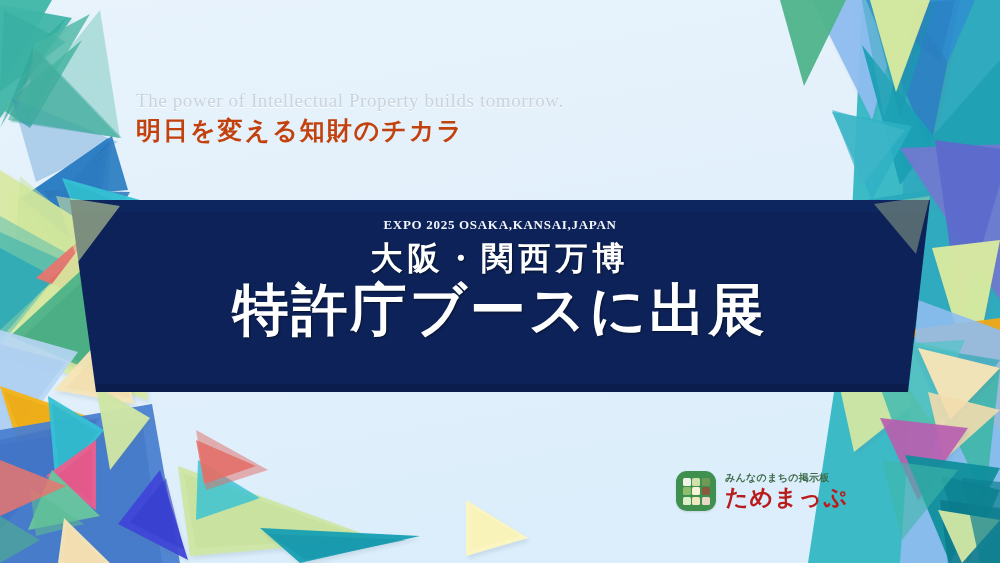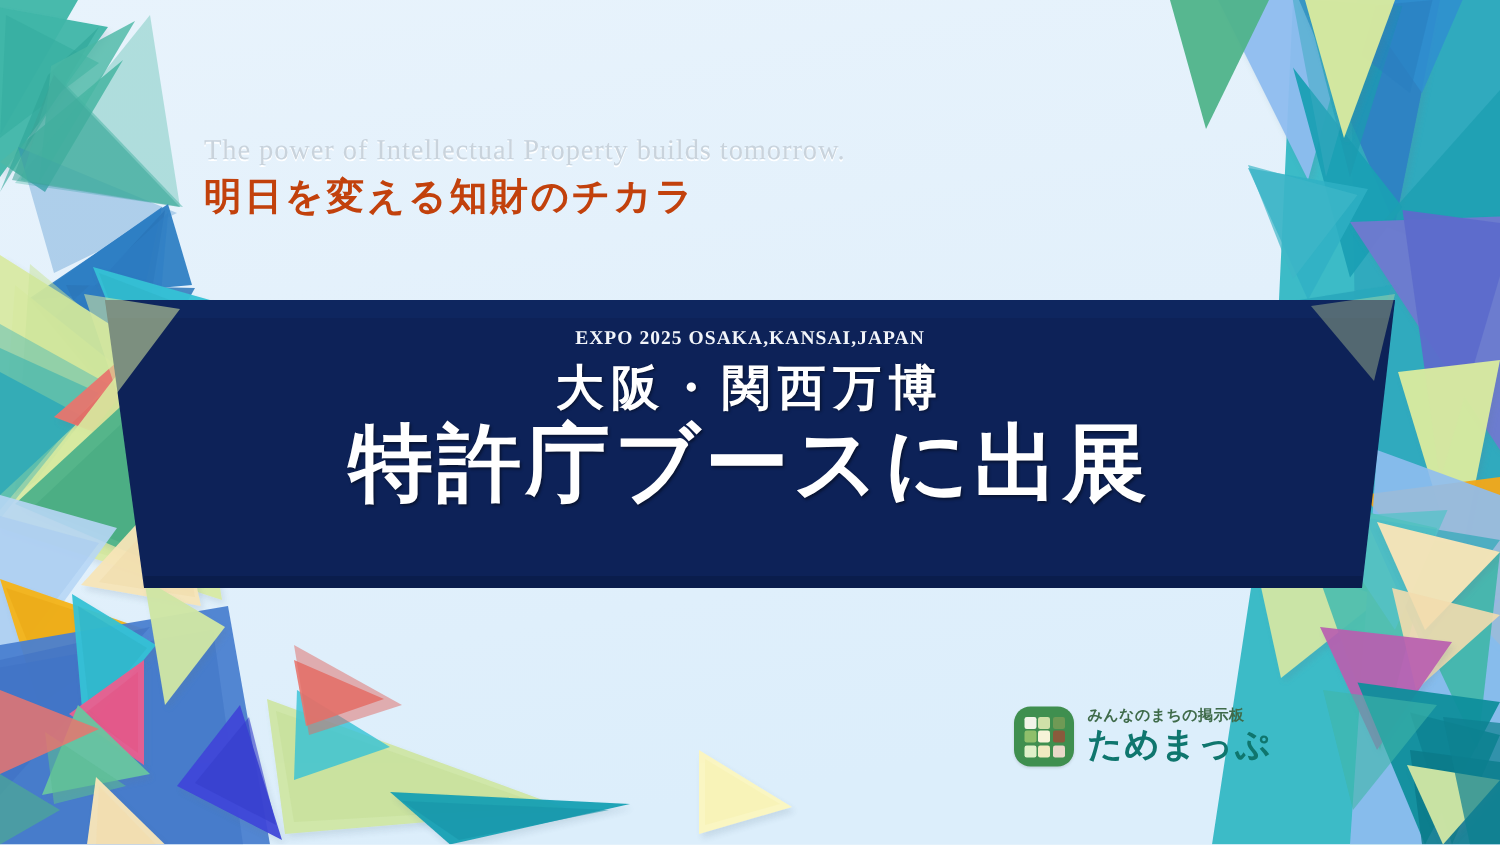--- a/index.html
+++ b/index.html
@@ -105,21 +105,21 @@
     font-weight:700;
     color:#3f6b4a;
     letter-spacing:.3px;
     line-height:1.1;
     white-space:nowrap;
   }
   .logo-name{
     font-family:"DejaVu Sans","Liberation Sans",sans-serif;
     font-size:23px;
     font-weight:700;
-    color:#0f766e;
+    color:#b91c1c;
     letter-spacing:1px;
     line-height:1.15;
     margin-top:1px;
     white-space:nowrap;
   }
 </style>
 </head>
 <body>
 
 <div id="stage">

